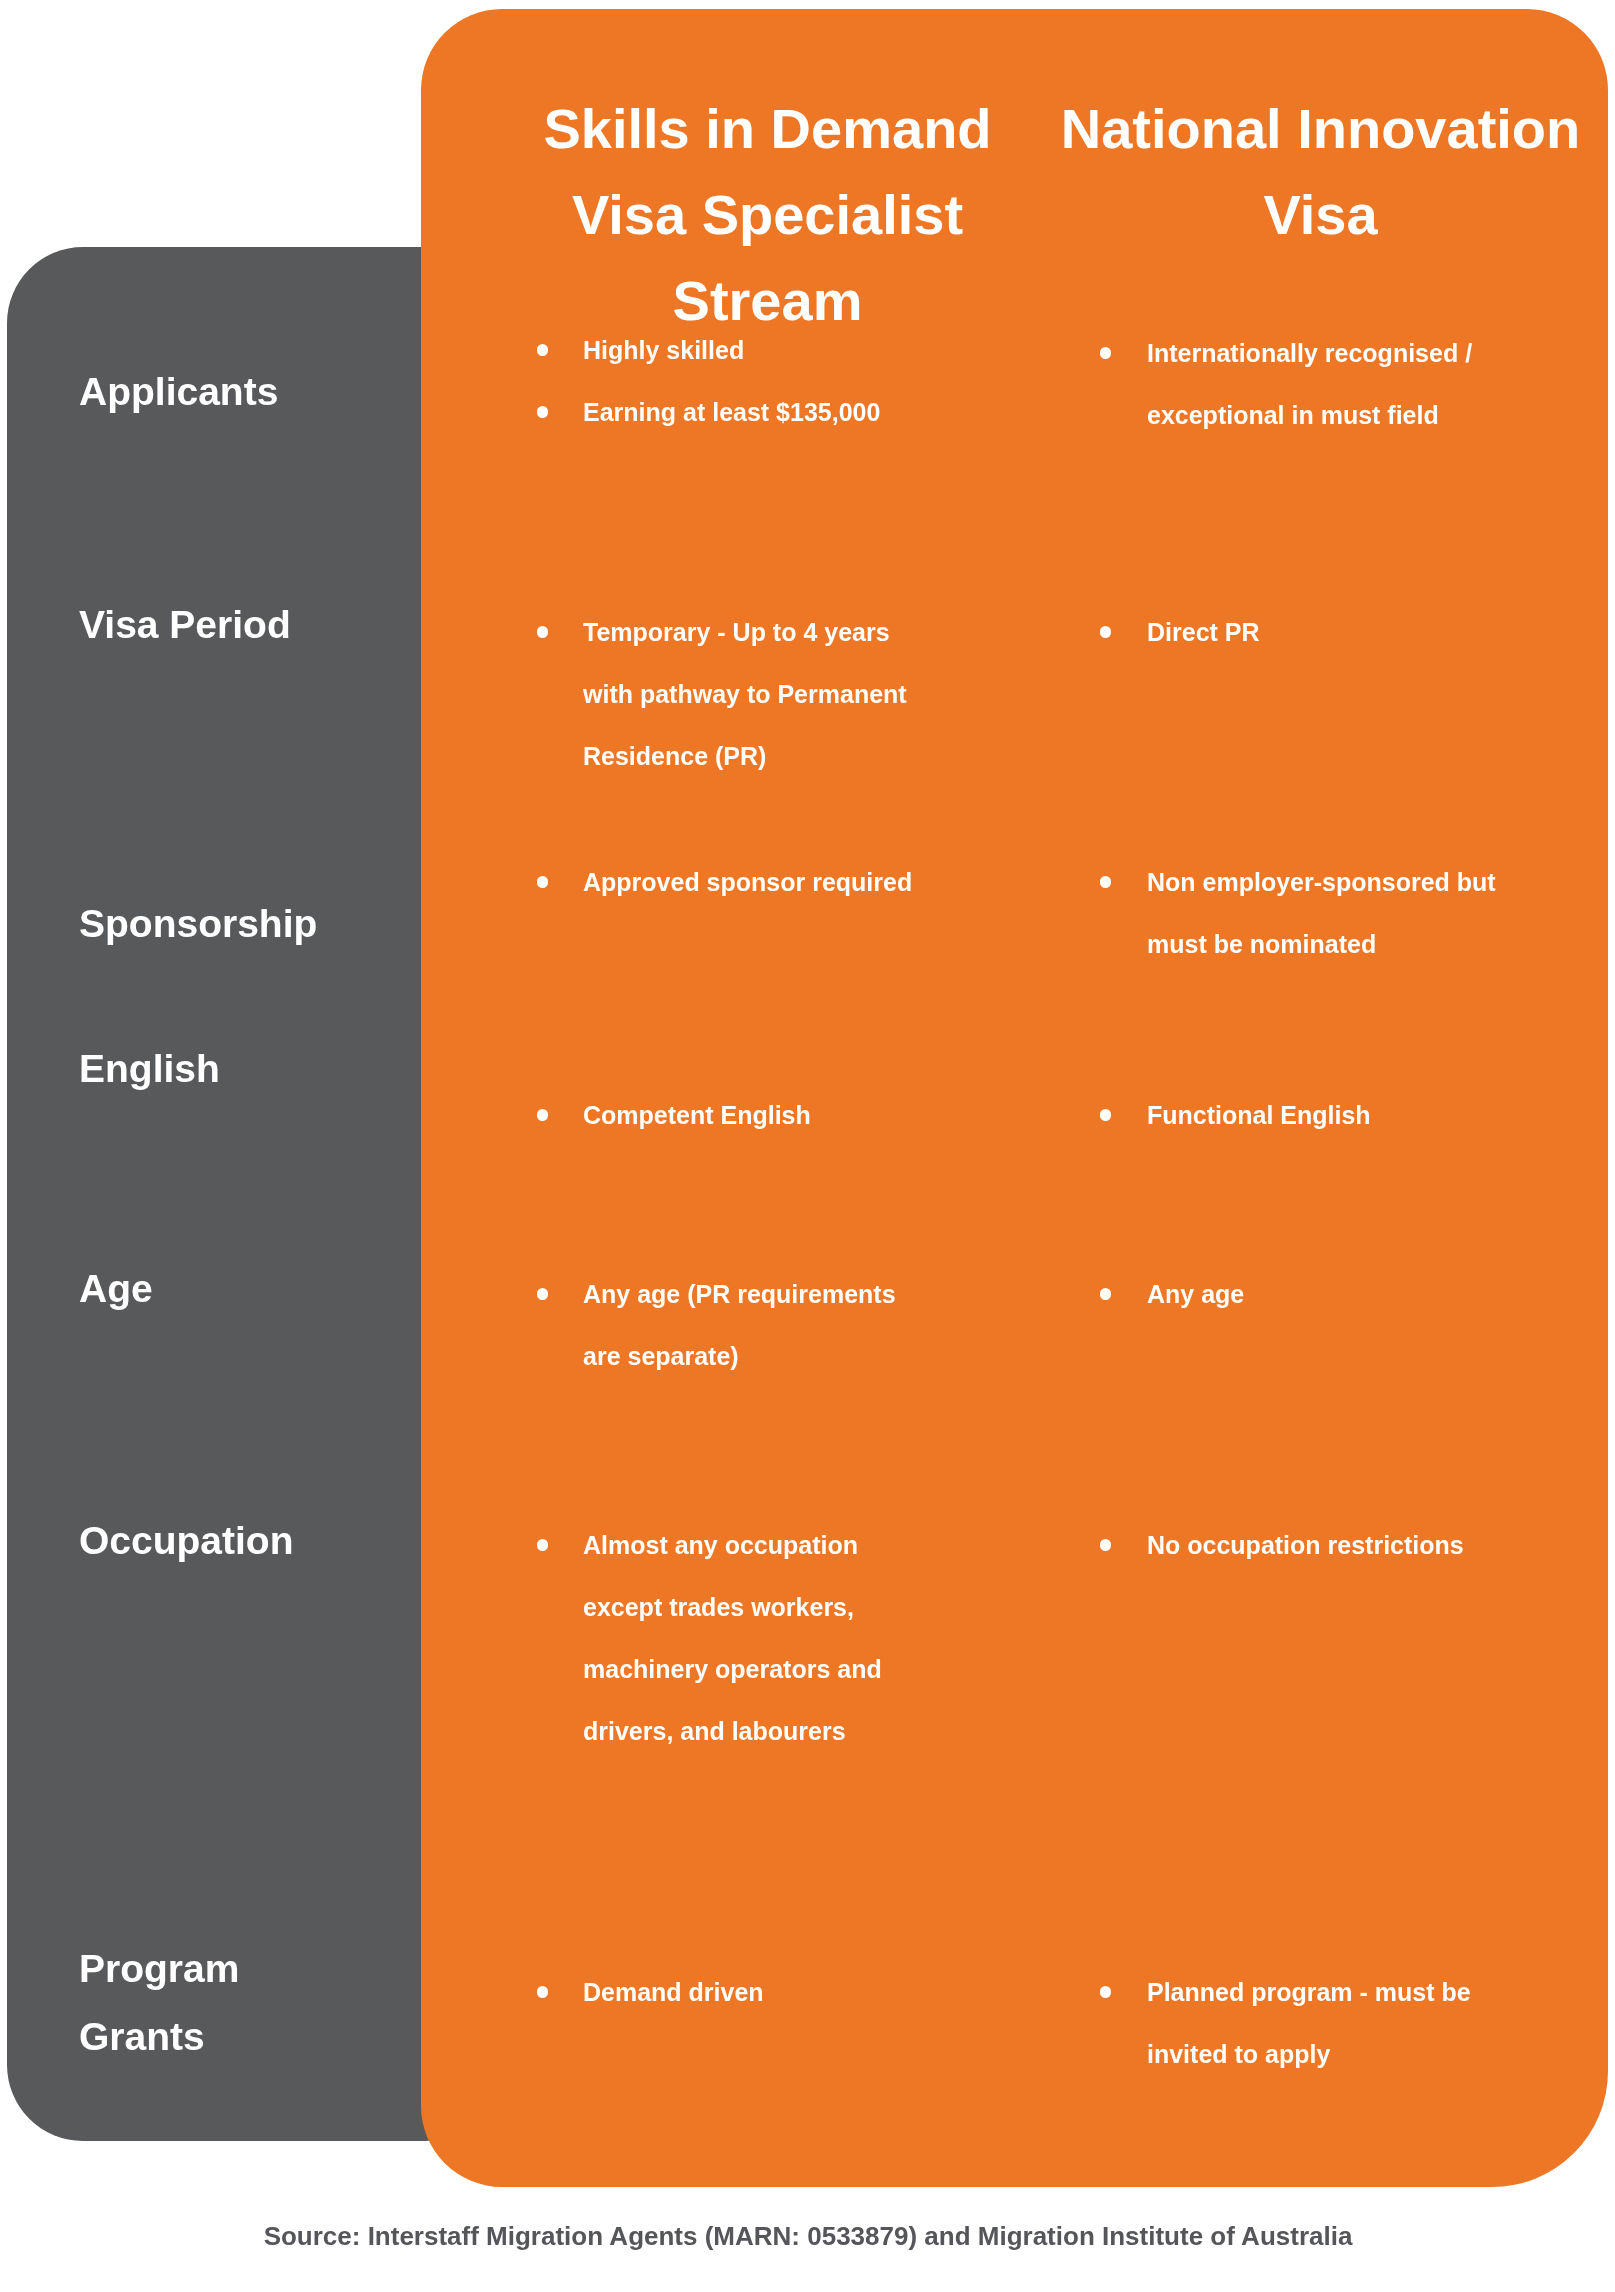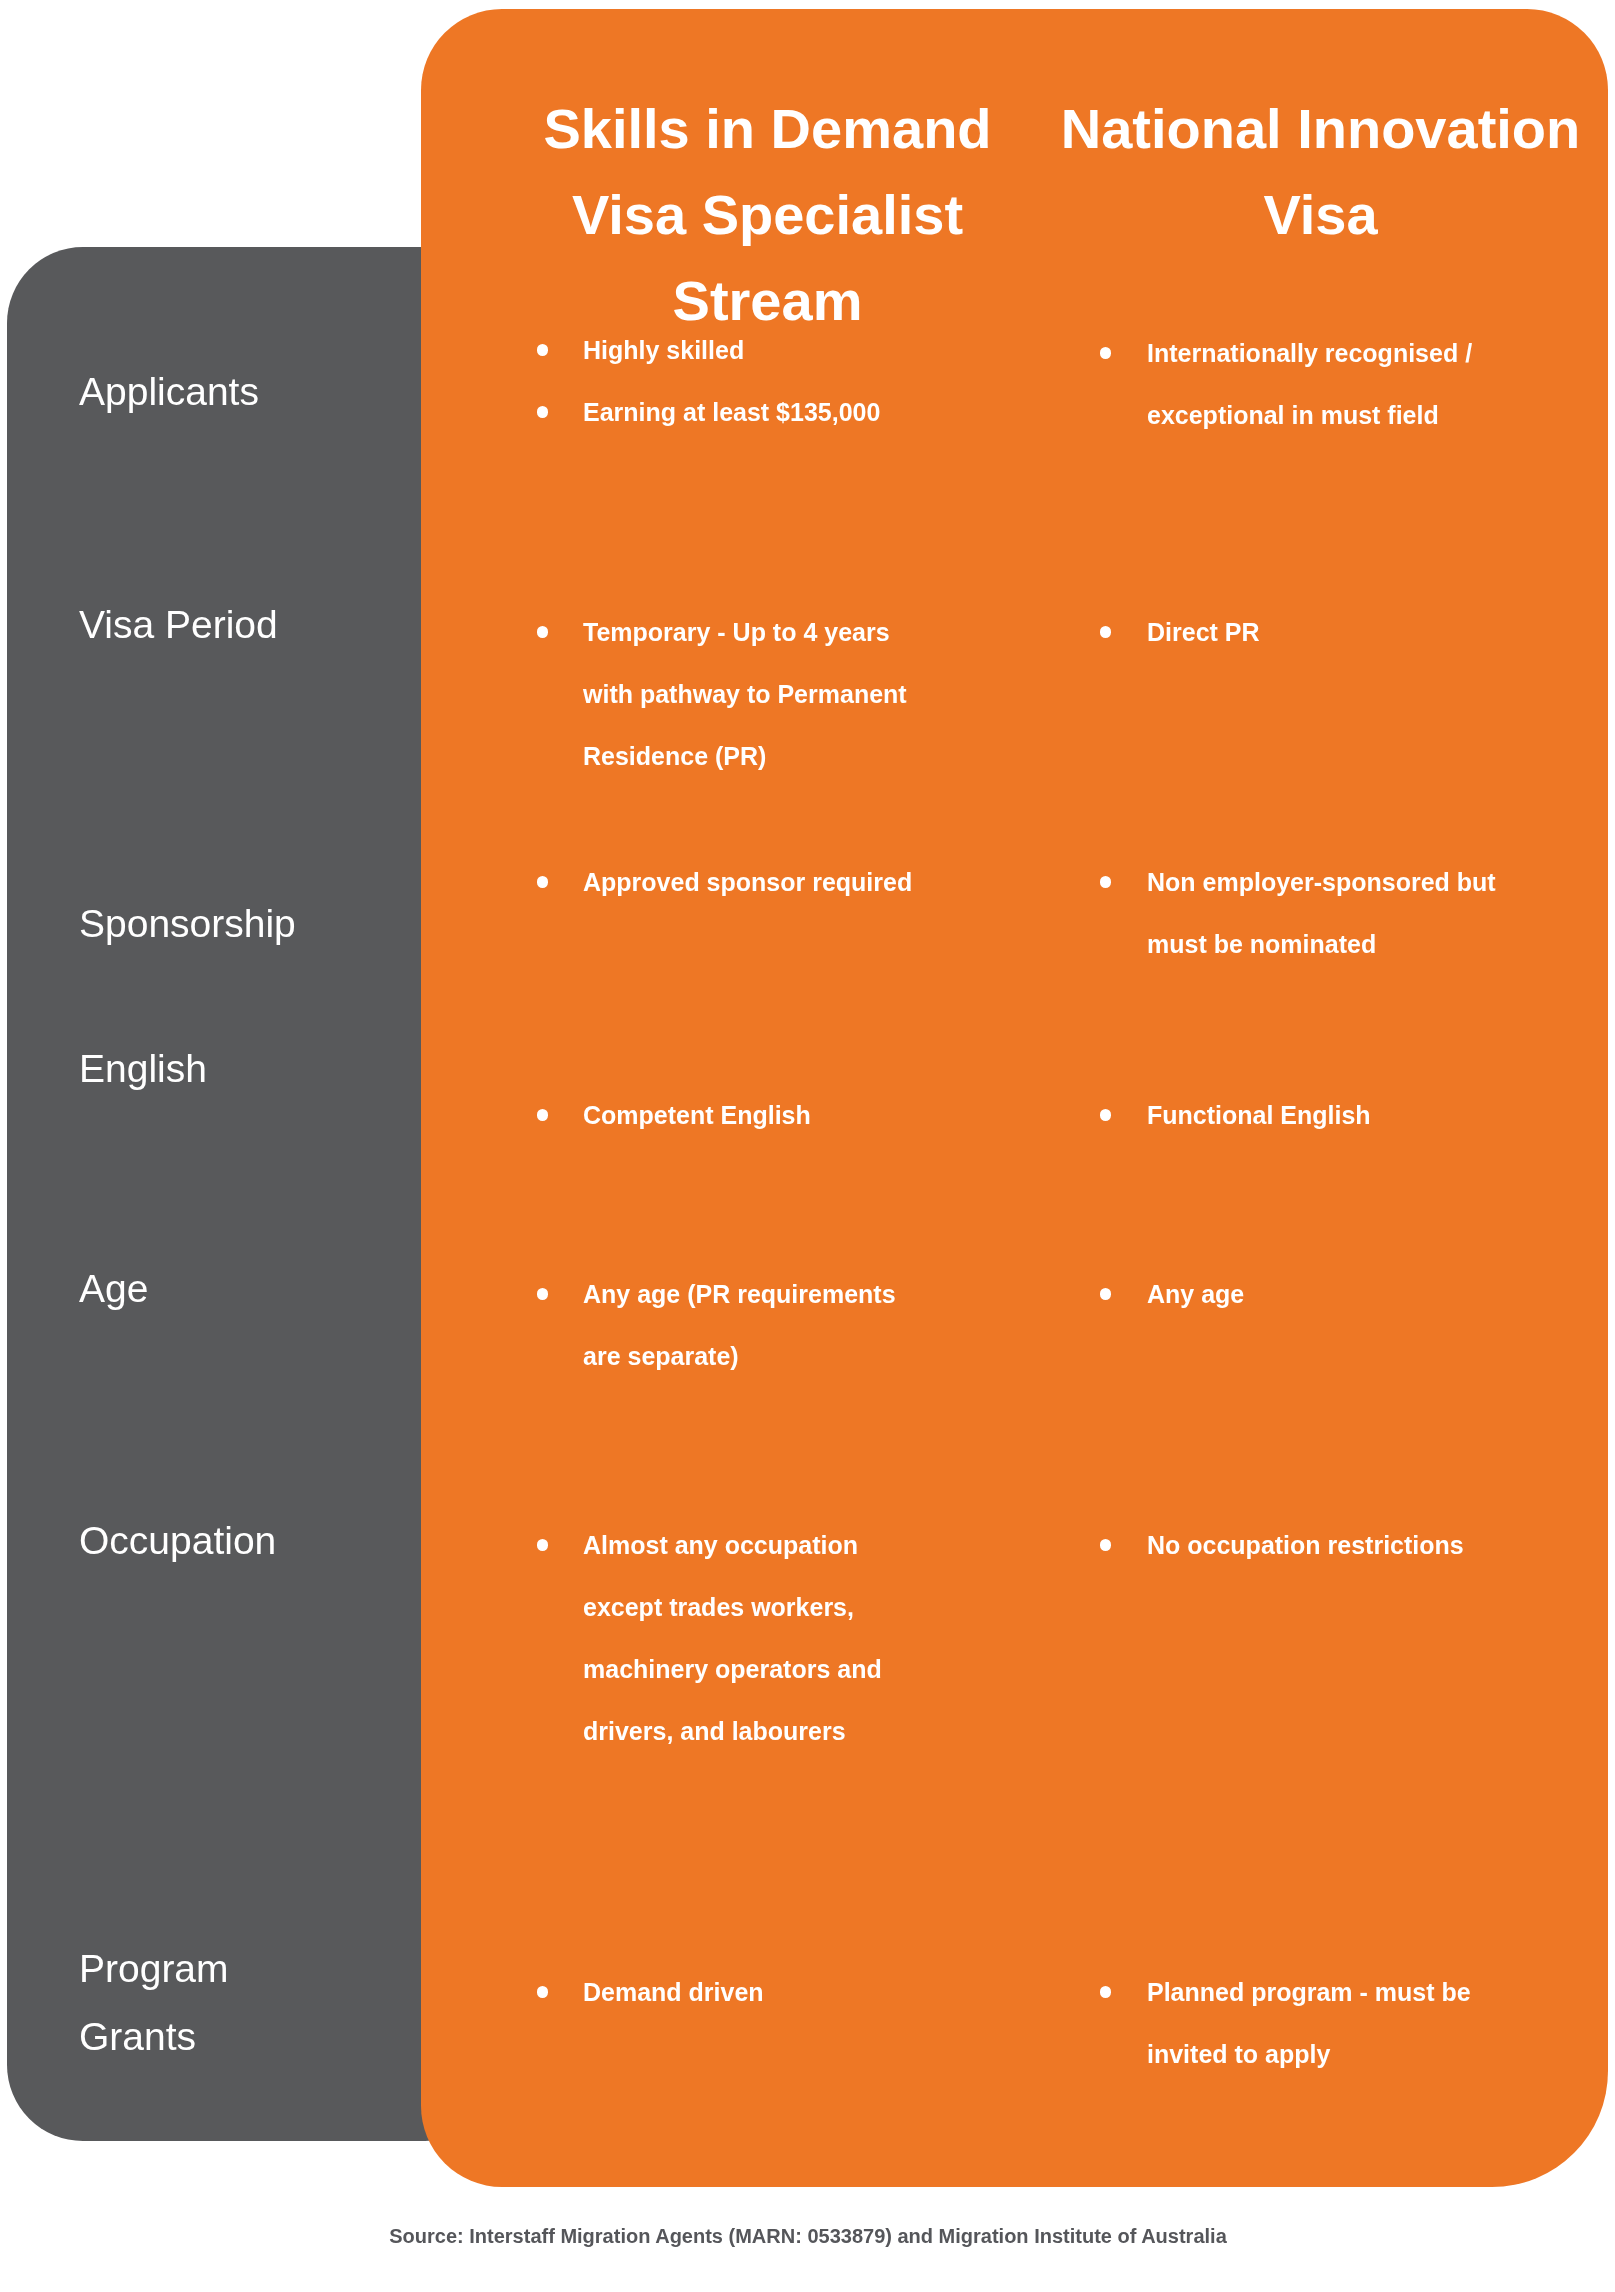--- a/index.html
+++ b/index.html
@@ -42,21 +42,21 @@
     text-align:center;
   }
   .col-header.h1{left:490px;}
   .col-header.h2{left:1043px;}
   .row-label{
     position:absolute;
     left:79px;
     width:376px;
     font-size:39px;
     line-height:47px;
-    font-weight:400;
+    font-weight:700;
     color:var(--white);
   }
   .row-label.rl1{top:368px;}
   .row-label.rl2{top:601px;}
   .row-label.rl3{top:900px;}
   .row-label.rl4{top:1045px;}
   .row-label.rl5{top:1265px;}
   .row-label.rl6{top:1517px;}
   .row-label.rl7{top:1935px;width:215px;line-height:68px;}
   ul.cell{
@@ -95,21 +95,21 @@
   .cell.c2.cr5{top:1263px;}
   .cell.c1.cr6{top:1514px;}
   .cell.c2.cr6{top:1514px;}
   .cell.c1.cr7{top:1961px;}
   .cell.c2.cr7{top:1961px;}
   .source{
     position:absolute;
     left:0;right:0;
     top:2216px;
     text-align:center;
-    font-size:20px;
+    font-size:26px;
     line-height:41px;
     font-weight:700;
     color:var(--gray-text);
   }
 </style>
 </head>
 <body>
 
 <div class="page">
 

